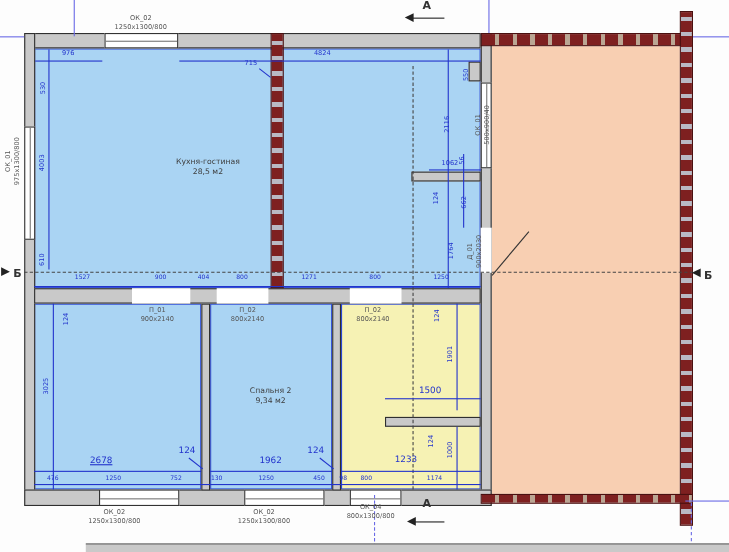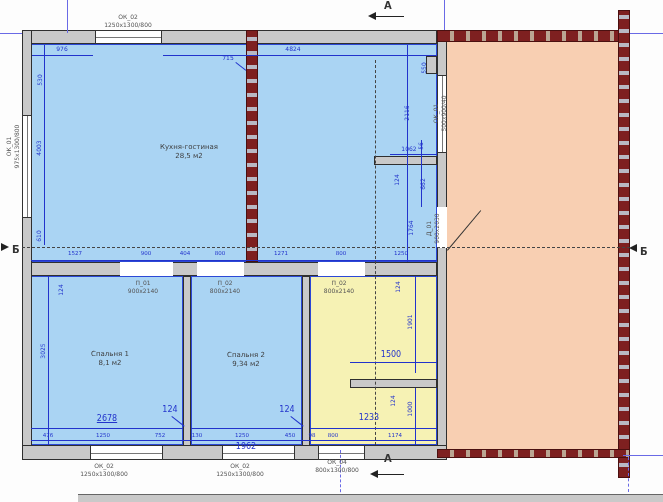--- a/index.html
+++ b/index.html
@@ -102,24 +102,20 @@
   <div class="abs dlv" style="left:415px;top:388px;height:57px;"></div>
   <div class="abs dlh" style="left:350px;top:362px;width:87px;"></div>
   <div class="abs leader" style="left:236px;top:62px;width:13px;transform:rotate(38deg);"></div>
   <div class="abs leader" style="left:172px;top:416px;width:16px;transform:rotate(38deg);"></div>
   <div class="abs leader" style="left:291px;top:416px;width:16px;transform:rotate(38deg);"></div>
 
   <div class="abs lbl" style="left:129px;top:143px;width:120px;">
     <div>Кухня-гостиная</div>
     <div>28,5 м2</div>
   </div>
-  <div class="abs lbl" style="left:60px;top:350px;width:100px;">
-    <div>Спальня 1</div>
-    <div>8,1 м2</div>
-  </div>
   <div class="abs lbl" style="left:196px;top:351px;width:100px;">
     <div>Спальня 2</div>
     <div>9,34 м2</div>
   </div>
 
   <div class="abs olbl" style="left:68px;top:13px;width:120px;">
     <div>ОК_02</div>
     <div>1250х1300/800</div>
   </div>
   <div class="abs olbl rot" style="left:-28px;top:139px;width:80px;height:15px;">
@@ -187,22 +183,22 @@
   <div class="abs dim dim5" style="left:55px;top:251px;width:40px;">1527</div>
   <div class="abs dim dim5" style="left:126px;top:251px;width:40px;">900</div>
   <div class="abs dim dim5" style="left:165px;top:251px;width:40px;">404</div>
   <div class="abs dim dim5" style="left:200px;top:251px;width:40px;">800</div>
   <div class="abs dim dim5" style="left:261px;top:251px;width:40px;">1271</div>
   <div class="abs dim dim5" style="left:321px;top:251px;width:40px;">800</div>
   <div class="abs dim dim5" style="left:381px;top:251px;width:40px;">1250</div>
 
   <div class="abs dim rot" style="left:41px;top:287px;width:40px;">124</div>
   <div class="abs dim rot" style="left:23px;top:348px;width:40px;">3025</div>
-  <div class="abs dim" style="left:87px;top:415px;width:40px;font-size:8px;text-decoration:underline;">2678</div>
-  <div class="abs dim" style="left:226px;top:415px;width:40px;font-size:8px;margin-top:28px;">1962</div>
+  <div class="abs dim" style="left:72px;top:415px;width:40px;font-size:8px;text-decoration:underline;">2678</div>
+  <div class="abs dim" style="left:226px;top:415px;width:40px;font-size:8px;">1962</div>
   <div class="abs dim" style="left:150px;top:406px;width:40px;font-size:8px;">124</div>
   <div class="abs dim" style="left:267px;top:406px;width:40px;font-size:8px;">124</div>
 
   <div class="abs dim dim5" style="left:30px;top:433px;width:36px;">476</div>
   <div class="abs dim dim5" style="left:85px;top:433px;width:36px;">1250</div>
   <div class="abs dim dim5" style="left:142px;top:433px;width:36px;">752</div>
   <div class="abs dim dim5" style="left:179px;top:433px;width:36px;">130</div>
   <div class="abs dim dim5" style="left:224px;top:433px;width:36px;">1250</div>
   <div class="abs dim dim5" style="left:272px;top:433px;width:36px;">450</div>
   <div class="abs dim dim5" style="left:294px;top:433px;width:36px;">98</div>

